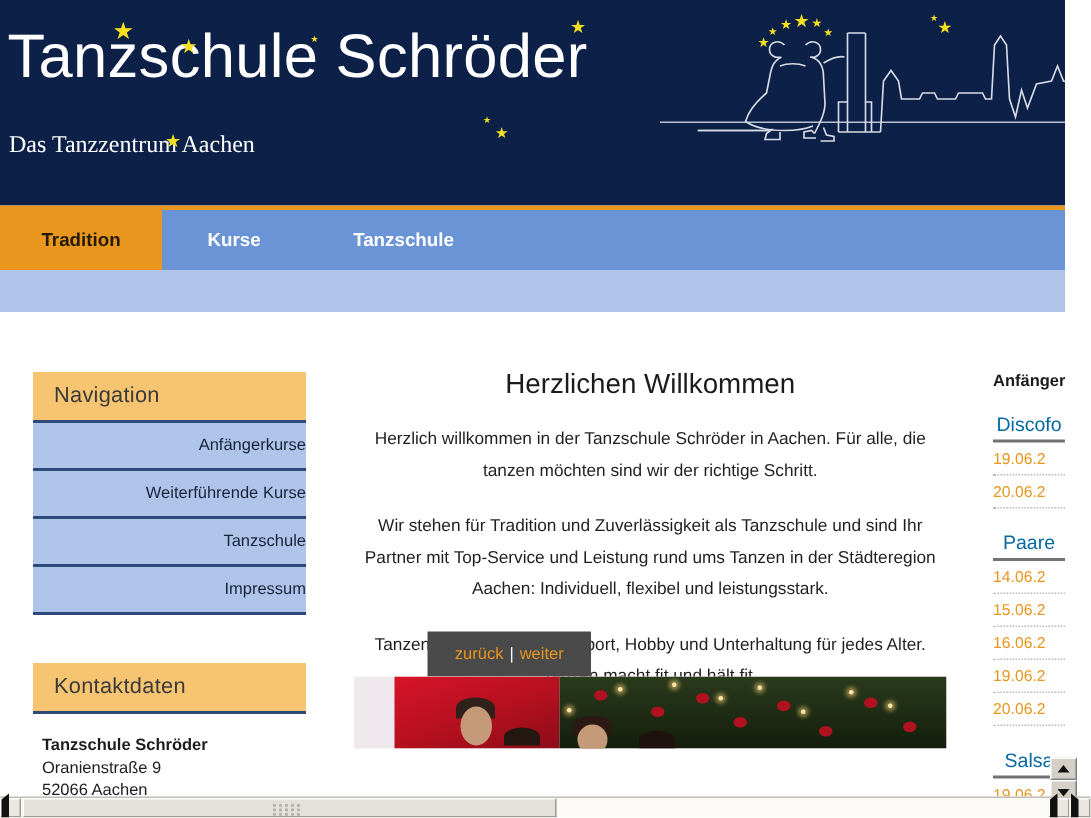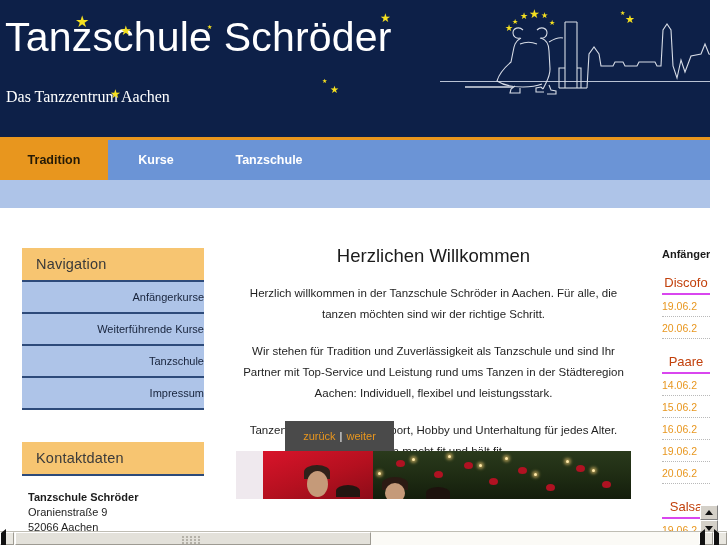--- a/index.html
+++ b/index.html
@@ -101,22 +101,22 @@
   .photo .ph-hair{position:absolute;border-radius:50% 50% 0 0;background:#30211a;}
   .photo .bow{position:absolute;width:9px;height:7px;border-radius:50%;background:#b01222;}
   .photo .candle{position:absolute;width:3px;height:3px;border-radius:50%;
     background:#ffe9a8;box-shadow:0 0 3px 2px rgba(255,214,120,.55);}
 
   
   .rightcol{position:absolute;left:662px;top:0px;width:48px;overflow:hidden;}
   .rc-title{font-size:11px;font-weight:bold;color:#1a1a1a;padding-top:40px;white-space:nowrap;}
   .rc-group{margin-top:15px;white-space:nowrap;}
   .rc-group-name{
-    font-size:13px;color:#c2410c;text-align:center;padding-bottom:3px;
-    border-bottom:2px solid #d946ef;white-space:nowrap;
+    font-size:13px;color:#0369a1;text-align:center;padding-bottom:3px;
+    border-bottom:2px solid #737373;white-space:nowrap;
   }
   .rc-date{
     font-size:10.5px;color:#e8961e;text-align:left;padding:5px 0 4px 0;
     border-bottom:1px dotted #b9b9b9;white-space:nowrap;cursor:pointer;
   }
 
   
   .inner-sb{position:absolute;left:700px;top:505px;width:18px;height:31px;}
   .sb-btn{
     width:18px;height:15px;background:#d4d0c8;border:1px solid #fff;

